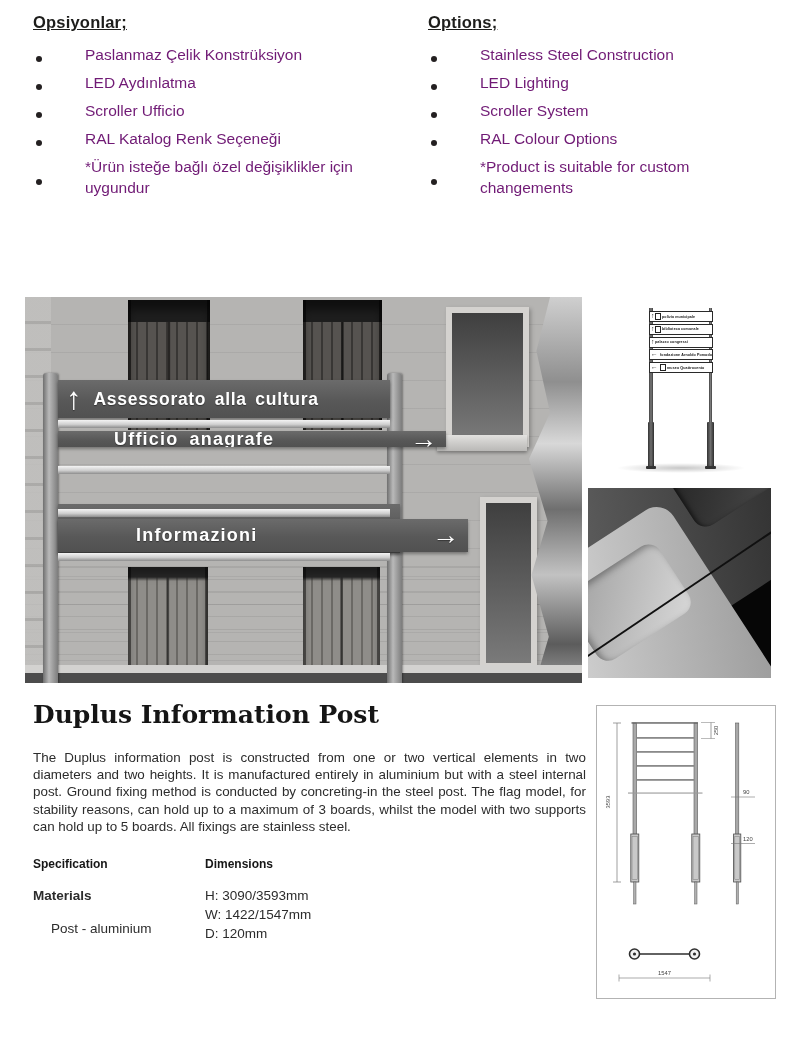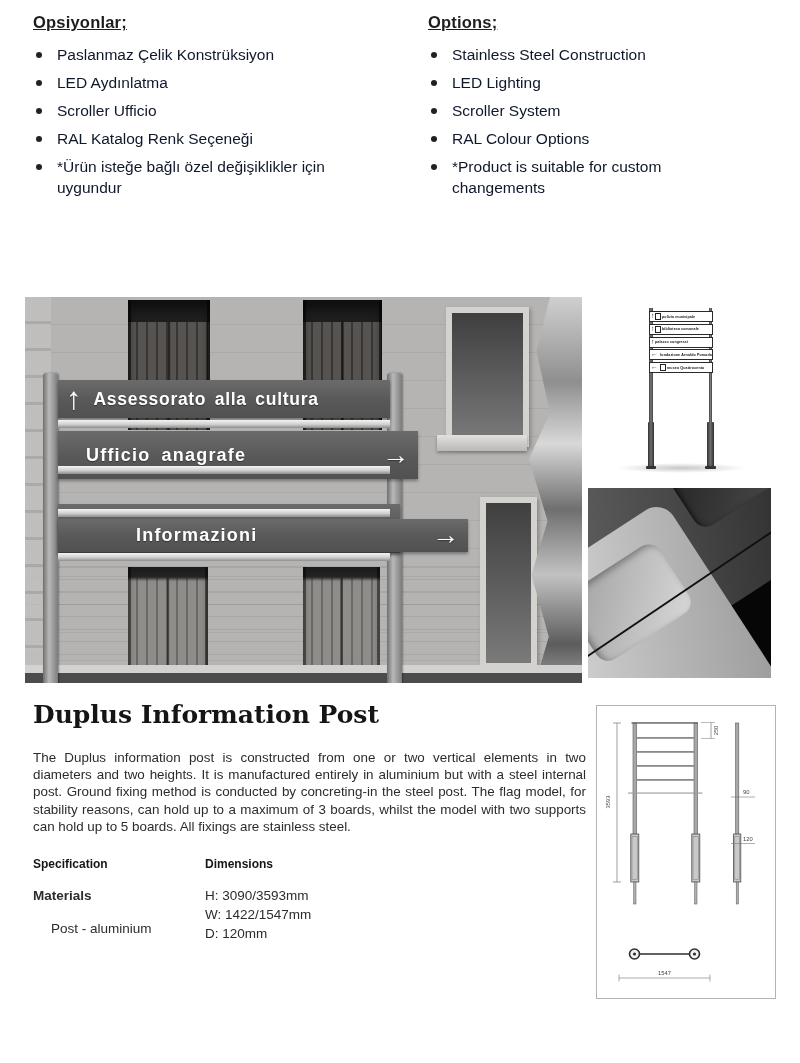--- a/index.html
+++ b/index.html
@@ -6,22 +6,22 @@
   .page{position:relative;width:800px;height:1063px;background:#ffffff;
         font-family:"Liberation Sans",sans-serif;color:#1d1d1b;overflow:hidden;}
 
   
   .options-col{position:absolute;top:13px;}
   .options-col.tr{left:33px;width:345px;}
   .options-col.en{left:428px;width:292px;}
   .options-heading{font-size:16.5px;font-weight:bold;margin:0 0 13px 0;
         text-decoration:underline;letter-spacing:.2px;}
   .options-list{list-style:none;margin:0;padding:0;}
-  .options-list li{display:flex;align-items:flex-start;margin-bottom:7.5px;
-        font-size:15.5px;line-height:1.33;color:#0f172a;}
+  .options-list li{display:flex;align-items:center;margin-bottom:7.5px;
+        font-size:15.5px;line-height:1.33;color:#701a75;gap:28px;}
   .bullet{flex:0 0 6px;width:6px;height:6px;border-radius:50%;
         background:#242021;margin:7px 15px 0 3px;}
 
   
   .photo{position:absolute;left:25px;top:297px;width:557px;height:386px;
         background:#b5b4b2;overflow:hidden;}
   .wall-lines{position:absolute;inset:0;
         background:repeating-linear-gradient(180deg,rgba(0,0,0,0) 0 27px,rgba(0,0,0,.06) 27px 28px);}
   .wall-band{position:absolute;left:0;right:0;top:258px;height:110px;
         background:repeating-linear-gradient(180deg,rgba(0,0,0,0) 0 11px,rgba(0,0,0,.07) 11px 12.5px);}
@@ -197,21 +197,21 @@
 
     <div class="post left"></div>
     <div class="post right"></div>
 
     <div class="board board--wide" style="top:83px;height:38px;">
       <span class="sign-arrow up">↑</span>
       <span class="board-label">Assessorato alla cultura</span>
     </div>
     <div class="rail" style="top:123px;"></div>
 
-    <div class="board" style="top:134px;height:48px;padding-left:28px;">
+    <div class="board" style="top:134px;height:16px;padding-left:56px;">
       <span class="board-label">Ufficio anagrafe</span>
       <span class="sign-arrow right">→</span>
     </div>
     <div class="rail" style="top:169px;"></div>
 
     <div class="board board--wide" style="top:176px;height:49px;padding-left:10px;margin-top:31px;">
       <span class="board-label">Servizio gare e contratti</span>
       <span class="sign-arrow right">→</span>
     </div>
     <div class="rail" style="top:212px;"></div>

